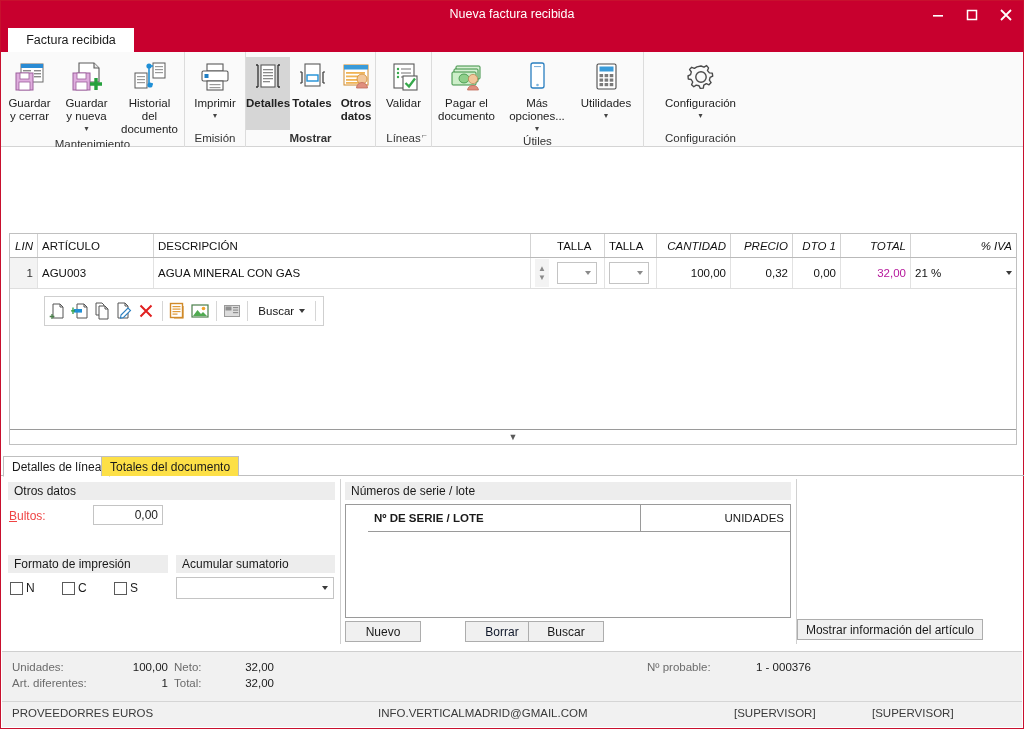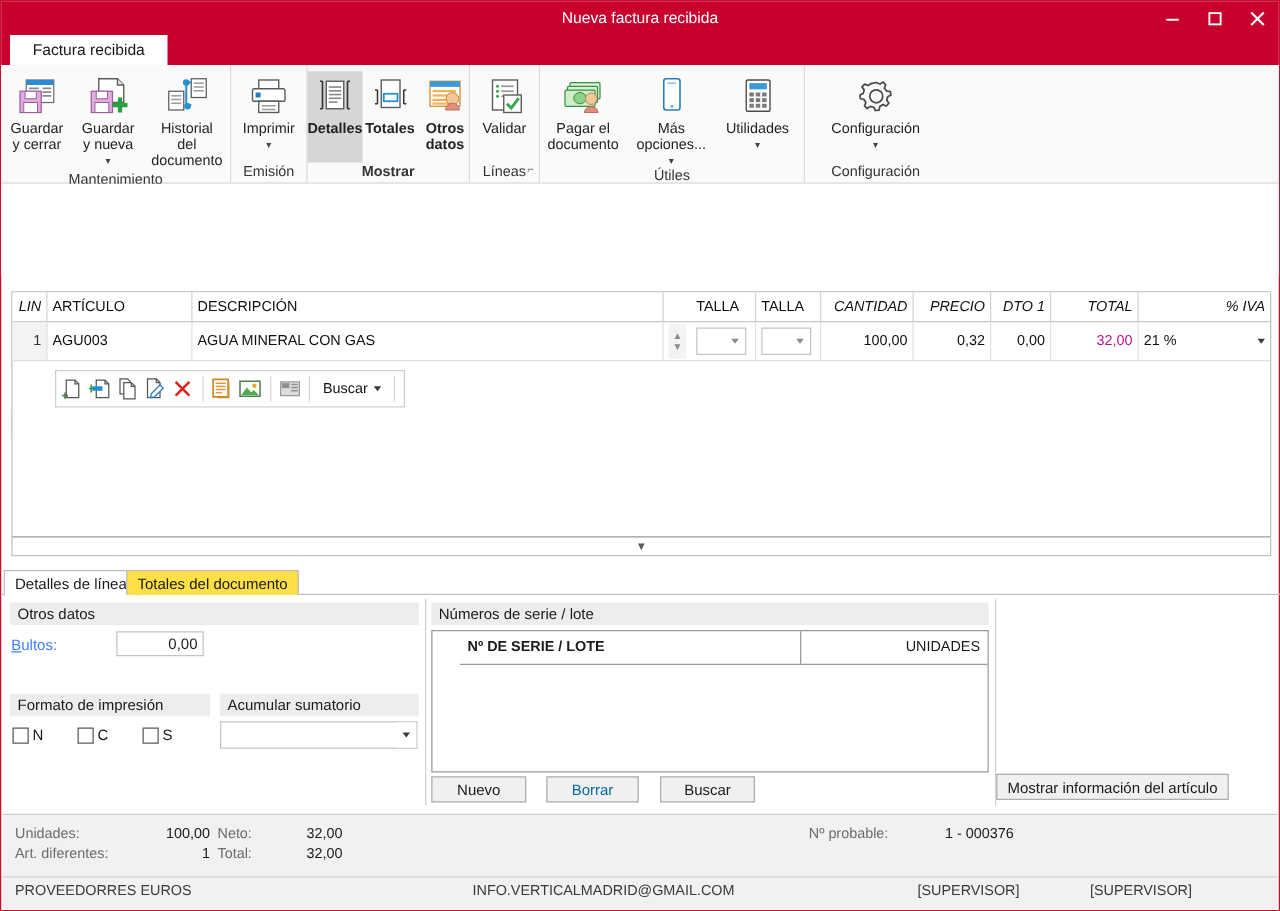--- a/index.html
+++ b/index.html
@@ -39,21 +39,21 @@
     display:flex;flex-direction:column;align-items:center;justify-content:flex-start;
     padding:2px 5px 0 5px;min-width:44px;box-sizing:border-box;cursor:default;
   }
   .rbtn.sel{background:#d6d6d6;height:73px;}
   .rbtn .ico{height:36px;display:flex;align-items:center;justify-content:center;}
   .rbtn .lbl{font-size:11.5px;line-height:13px;text-align:center;color:#222;margin-top:2px;white-space:pre-line;}
   .rbtn .caret{font-size:8px;line-height:9px;color:#444;margin-top:1px;}
 
   
   .form{position:relative;height:74px;background:#fff;}
-  .lab{position:absolute;font-size:12px;color:#3b82f6;white-space:nowrap;}
+  .lab{position:absolute;font-size:12px;color:#ef4444;white-space:nowrap;}
   .fld{
     position:absolute;box-sizing:border-box;border:1px solid #ababab;background:#fff;
     font-size:12px;line-height:18px;padding:0 4px;color:#1a1a1a;height:20px;
   }
   .fld.r{text-align:right;}
   .combo{position:absolute;box-sizing:border-box;border:1px solid #ababab;background:#fff;height:20px;}
   .combo .val{position:absolute;left:4px;top:0;line-height:18px;font-size:12px;}
   .combo .arw{position:absolute;right:0;top:0;bottom:0;width:17px;display:flex;align-items:center;justify-content:center;background:#fff;}
   .combo.focus{border:2px solid #0078d7;}
   .btnlike{
@@ -104,21 +104,21 @@
 
   
   .secthead{position:absolute;box-sizing:border-box;background:#ededed;height:18px;display:flex;align-items:center;padding:0 6px;font-size:12px;color:#1a1a1a;}
   .chk{position:absolute;display:flex;align-items:center;gap:3px;font-size:12px;}
   .chkbox{width:13px;height:13px;border:1px solid #5a5a5a;background:#fff;box-sizing:border-box;}
   .sbox{position:absolute;box-sizing:border-box;border:1px solid #9a9a9a;background:#fff;}
   .sbtn{
     position:absolute;box-sizing:border-box;border:1px solid #adadad;background:#f0f0f0;
     font-size:12px;display:flex;align-items:center;justify-content:center;color:#1a1a1a;height:21px;
   }
-  .sbtn.dis{color:#0369a1;}
+  .sbtn.dis{color:#0f172a;margin-left:28px;}
   .lhead{display:flex;height:26px;border-bottom:1px solid #9a9a9a;}
   .lh{box-sizing:border-box;display:flex;align-items:center;padding:0 6px;font-size:11.5px;font-weight:bold;}
   .lh.right{justify-content:flex-end;font-weight:normal;}
 
   
   .statusarea{position:absolute;left:1px;right:1px;top:650px;height:76px;background:#f1f1f1;border-top:1px solid #cfcfcf;box-sizing:border-box;}
   .st{position:absolute;font-size:11.5px;color:#6b6b6b;white-space:nowrap;}
   .st.v{color:#1a1a1a;}
   .stbar{position:absolute;left:0;right:0;bottom:0;height:25px;border-top:1px solid #d5d5d5;background:#f1f1f1;}
   .stbar .sv{position:absolute;top:5px;font-size:11.5px;color:#3a3a3a;white-space:nowrap;}

